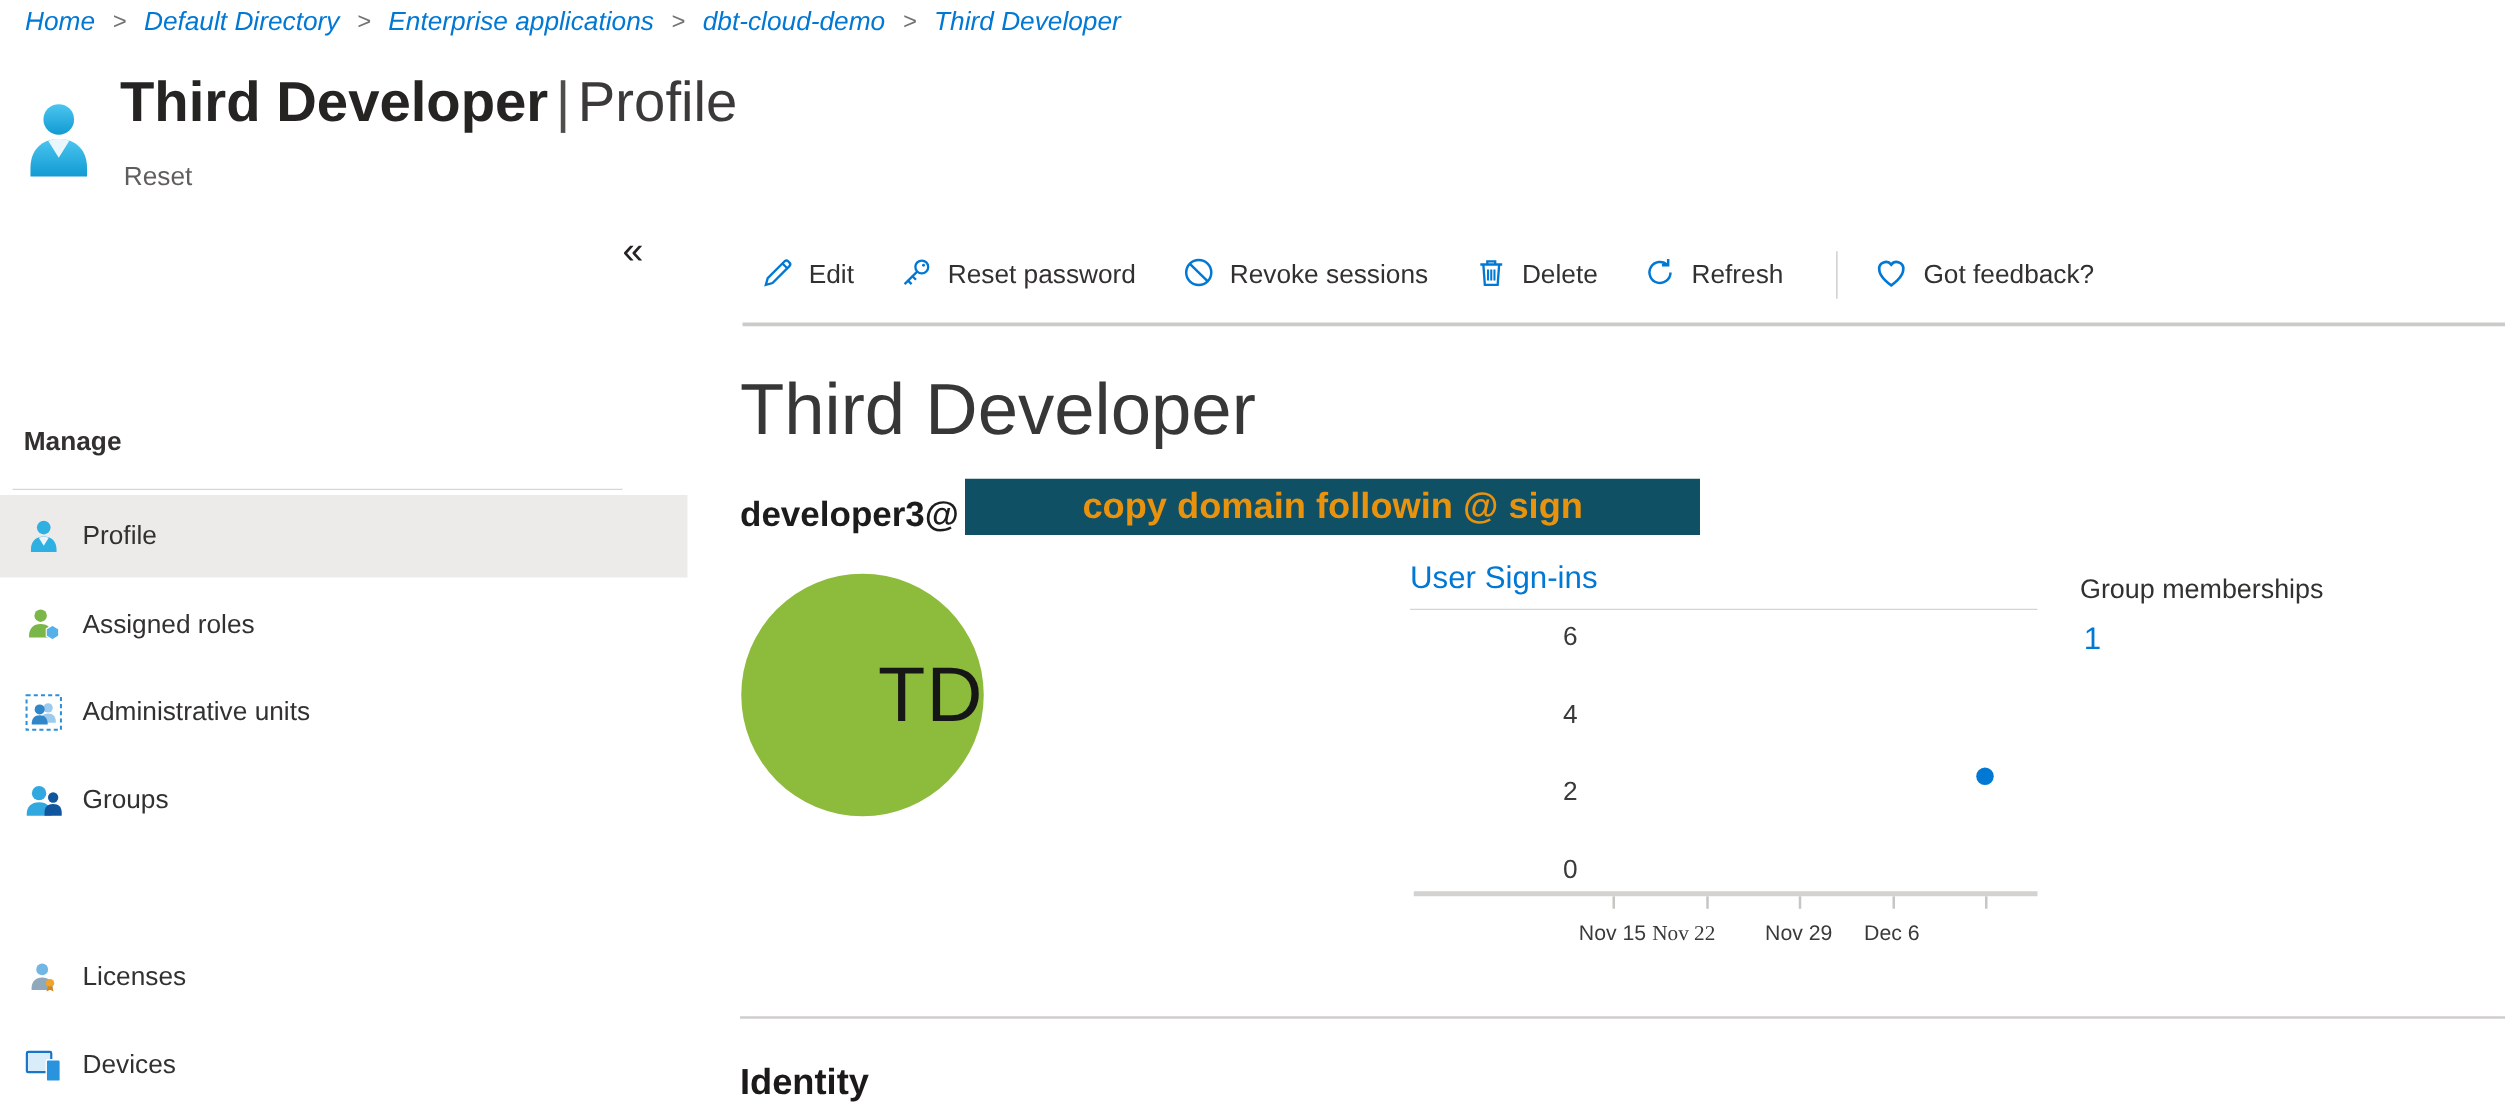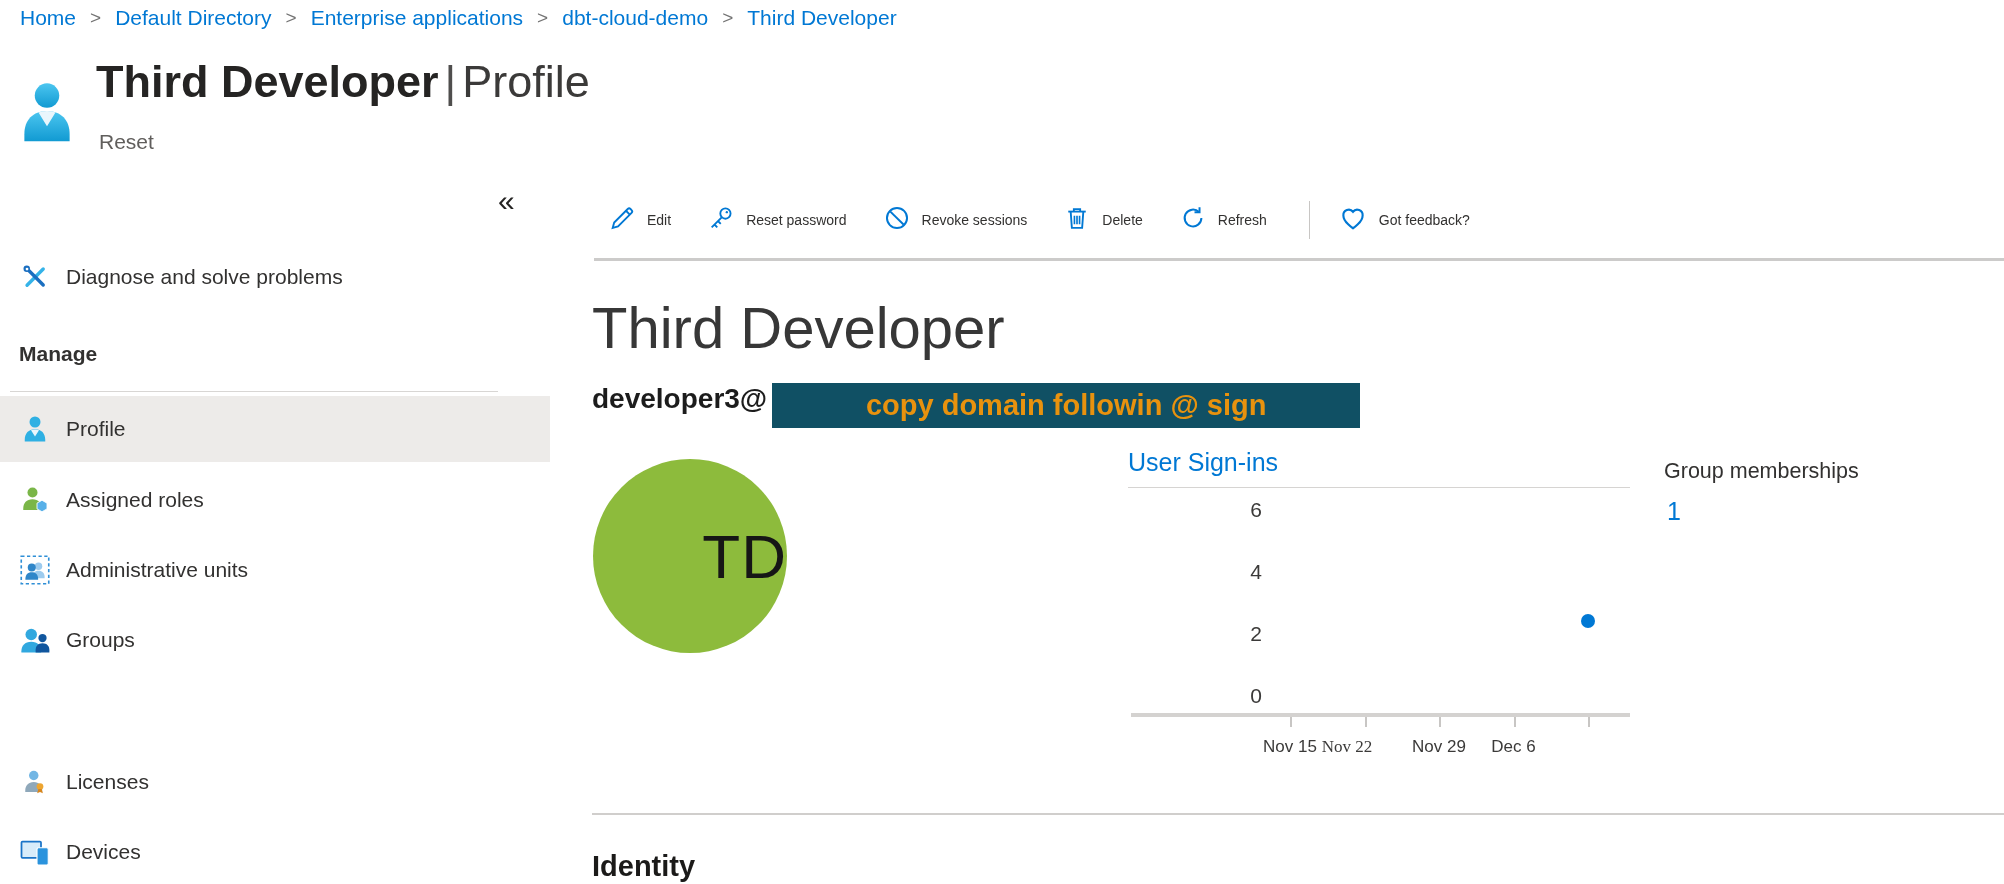--- a/index.html
+++ b/index.html
@@ -5,21 +5,21 @@
   html,body{margin:0;padding:0;}
   body{
     width:2004px;height:884px;position:relative;overflow:hidden;
     background:#ffffff;color:#323130;
     font-family:"Liberation Sans", sans-serif;
     -webkit-font-smoothing:antialiased;
   }
   a{ text-decoration:none; cursor:pointer; }
 
   
-  .breadcrumb{position:absolute;left:20px;top:6px;display:flex;align-items:center;gap:14px;font-size:21px;}
+  .breadcrumb{position:absolute;left:20px;top:6px;display:flex;align-items:center;gap:14px;font-size:21px;font-style:italic;}
   .crumb{color:#0078d4;white-space:nowrap;}
   .crumb-sep{color:#737373;font-size:19px;}
 
   
   .header-icon{position:absolute;left:18px;top:80px;width:58px;height:66px;}
   .page-title{position:absolute;left:96px;top:56px;font-size:45px;color:#252423;white-space:nowrap;}
   .page-title .name{font-weight:700;}
   .page-title .sep{font-weight:300;color:#4f4e4d;padding:0 6px;}
   .page-title .section{font-weight:400;color:#3b3a39;}
   .object-type{position:absolute;left:99px;top:130px;font-size:21px;color:#605e5c;}
@@ -30,27 +30,27 @@
   .nav-row{position:absolute;left:0;display:flex;align-items:center;height:66px;width:550px;cursor:pointer;}
   .nav-row .nicon{width:30px;height:30px;margin-left:20px;flex:none;display:flex;align-items:center;}
   .nav-row .nlabel{margin-left:16px;font-size:21px;color:#323130;white-space:nowrap;}
   .nav-row.selected{background:#edebe9;}
   .section-header{position:absolute;left:19px;top:192px;font-size:21px;font-weight:700;color:#323130;}
   .sidebar-divider{position:absolute;left:10px;top:241px;width:488px;height:1px;background:#d8d6d4;}
 
   
   .toolbar{position:absolute;left:608px;top:192px;display:flex;align-items:center;height:56px;}
   .tb-btn{display:flex;align-items:center;gap:11px;margin-right:36px;cursor:pointer;}
-  .tb-btn .tlabel{font-size:14px;color:#323130;white-space:nowrap;}
+  .tb-btn .tlabel{font-size:21px;color:#323130;white-space:nowrap;}
   .tb-divider{width:1px;height:38px;background:#c8c6c4;margin:0 28px 0 6px;}
   .toolbar-underline{position:absolute;left:594px;top:258px;width:1410px;height:3px;background:#cccbca;}
 
   
   .main-heading{position:absolute;left:592px;top:294px;font-size:58px;font-weight:400;color:#373737;white-space:nowrap;}
-  .upn-row{position:absolute;left:592px;top:383px;display:flex;align-items:flex-start;}
+  .upn-row{position:absolute;left:592px;top:383px;display:flex;align-items:flex-end;}
   .upn-prefix{font-size:28px;font-weight:700;color:#1c1c1c;}
   .redaction{margin-left:5px;width:588px;height:45px;background:#105064;display:flex;align-items:center;justify-content:center;}
   .redaction span{font-size:29px;font-weight:700;color:#e8920e;white-space:nowrap;}
 
   .avatar{position:absolute;left:593px;top:459px;width:194px;height:194px;border-radius:50%;
     background:#8dbb3c;display:flex;align-items:center;justify-content:flex-end;}
   .avatar span{font-size:62px;color:#161616;letter-spacing:1px;}
 
   
   .chart-title{position:absolute;left:1128px;top:448px;font-size:25px;color:#0078d4;cursor:pointer;}
@@ -98,31 +98,20 @@
   </svg>
 </div>
 <div class="page-title">
   <span class="name">Third Developer</span><span class="sep">|</span><span class="section">Profile</span>
 </div>
 <div class="object-type">Reset</div>
 
 <div class="sidebar">
   <div class="collapse-btn">«</div>
 
-  <div class="nav-row" style="top:94px;">
-    <span class="nicon">
-      <svg viewBox="0 0 24 24" width="30" height="30">
-        <rect x="10.8" y="1.5" width="2.7" height="21" rx="1.35" fill="#35b3e8" transform="rotate(45 12 12)"></rect>
-        <rect x="10.8" y="1.5" width="2.7" height="21" rx="1.35" fill="#1b6fc0" transform="rotate(-45 12 12)"></rect>
-        <circle cx="5.4" cy="5.4" r="2.6" fill="#1b6fc0"></circle>
-        <circle cx="5.6" cy="5.6" r="1.1" fill="#ffffff"></circle>
-      </svg>
-    </span>
-    <span class="nlabel">Diagnose and solve problems</span>
-  </div>
 
   <div class="section-header">Manage</div>
   <div class="sidebar-divider"></div>
 
   <div class="nav-row selected" style="top:246px;">
     <span class="nicon">
       <svg viewBox="0 0 24 24" width="30" height="30">
         <circle cx="12" cy="6.4" r="4.4" fill="#2fb0e3"></circle>
         <path d="M12 12.2c-5.2 0-8.2 3.3-8.2 8.4V22h16.4v-1.4c0-5.1-3-8.4-8.2-8.4z" fill="#2fb0e3"></path>
         <path d="M8.8 12.9L12 18l3.2-5.1a9.8 9.8 0 0 0-6.4 0z" fill="#eaf6fc"></path>

